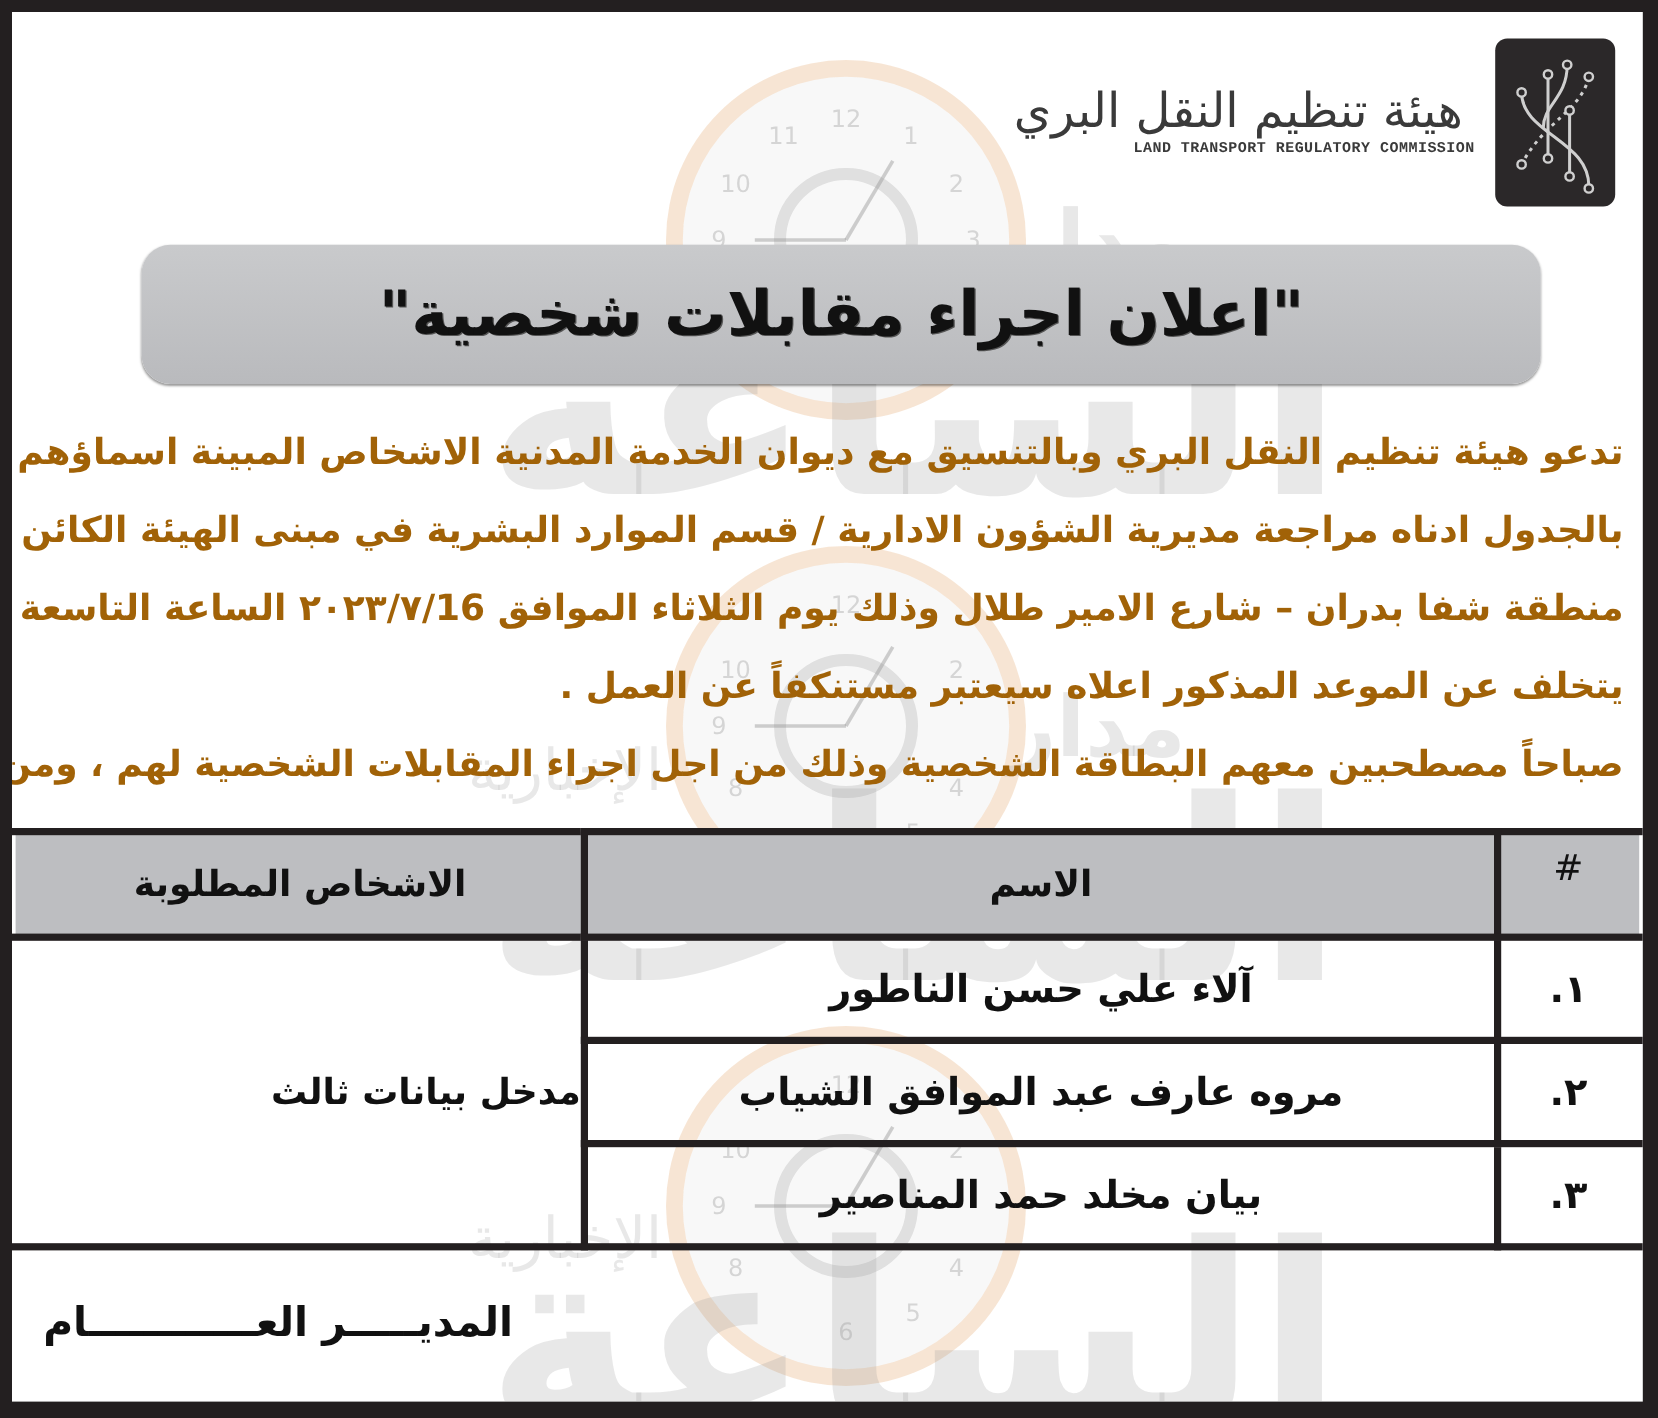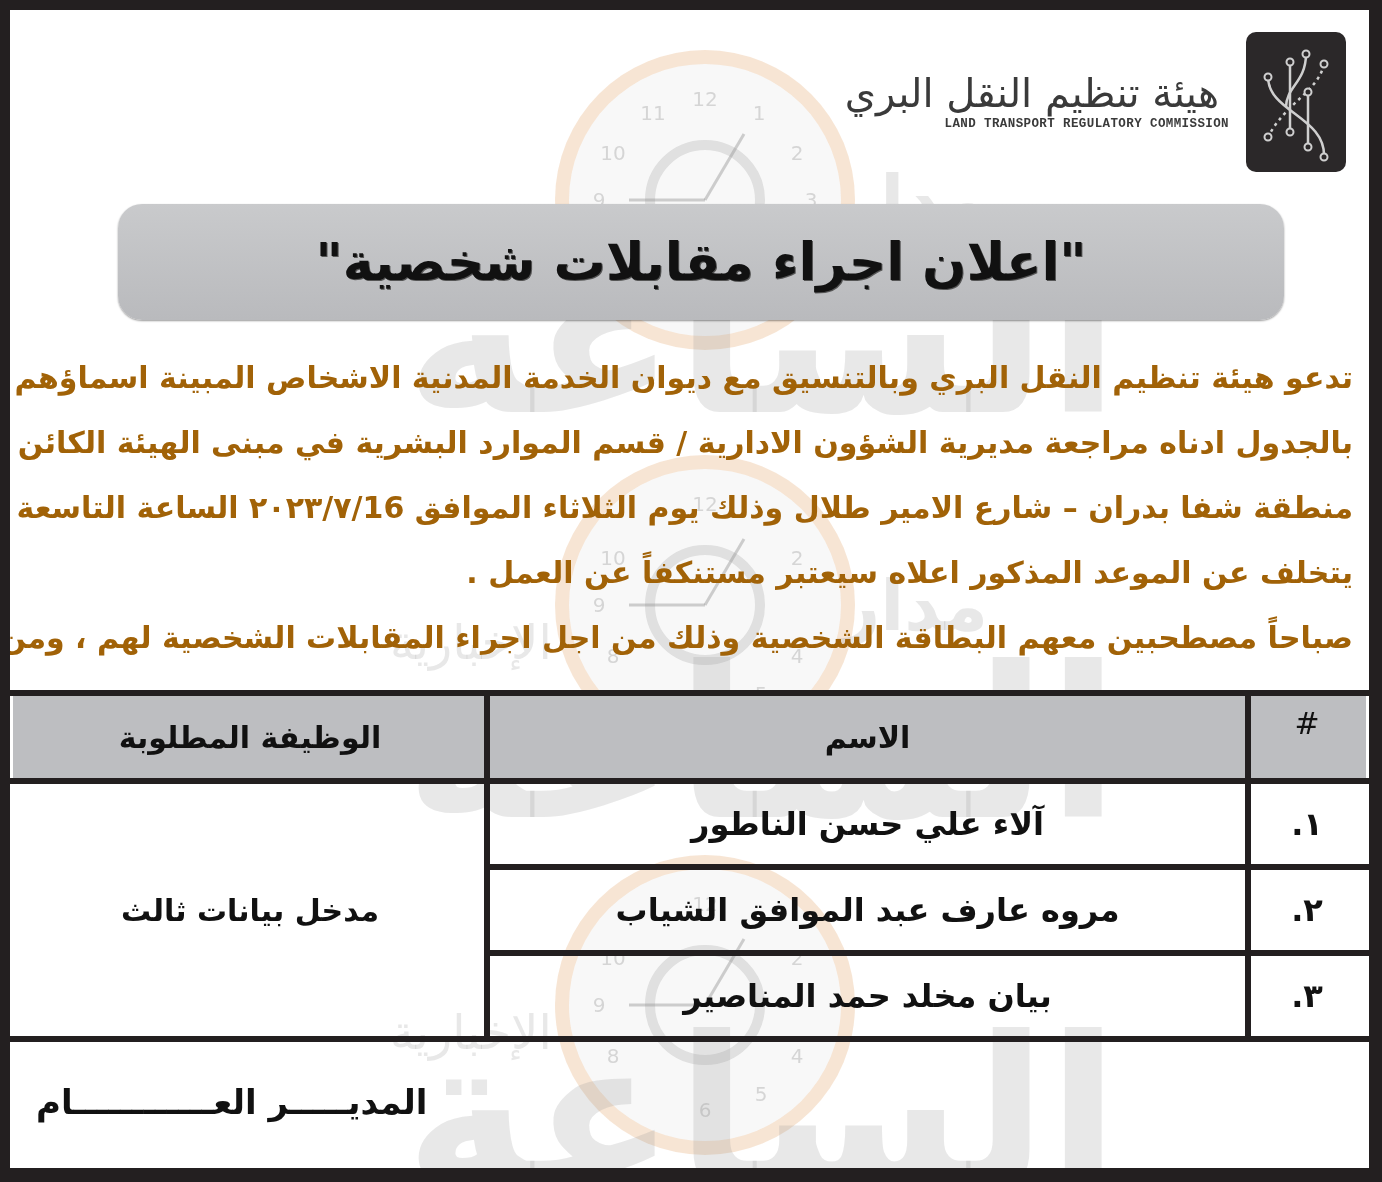--- a/index.html
+++ b/index.html
@@ -82,21 +82,21 @@
   .tbl td, .tbl th {
     border:6px solid #231f20; padding:0; text-align:center;
     font-family:"DejaVu Sans", sans-serif; font-weight:bold; color:#111;
   }
   .tbl th { background:#bdbec1; height:72px; font-size:30px; }
   .tbl td { height:80px; font-size:32px; background:transparent; }
   .col-num { width:112px; }
   .col-name { width:755px; }
   .col-job { width:auto; }
   .tbl th.col-num { font-weight:normal; font-size:30px; vertical-align:top; padding-top:10px; }
-  .tbl td.job-cell { vertical-align:middle; font-size:30px; }
+  .tbl td.job-cell { vertical-align:middle; font-size:30px;text-align:right; }
   .tbl .edge-right { border-right-color:transparent; }
   .tbl .edge-left { border-left-color:transparent; }
 
   
   .sig {
     position:absolute; left:26px; top:1055px;
     direction:rtl; text-align:right;
     font-size:34px; font-weight:bold; color:#111; line-height:52px;
     font-family:"DejaVu Sans", sans-serif;
     margin-top:11px;
@@ -213,21 +213,21 @@
     <span class="body-line">منطقة شفا بدران – شارع الامير طلال وذلك يوم الثلاثاء الموافق ٢٠٢٣/٧/16 الساعة التاسعة</span>
     <span class="body-line">يتخلف عن الموعد المذكور اعلاه سيعتبر مستنكفاً عن العمل .</span>
     <span class="body-line">صباحاً مصطحبين معهم البطاقة الشخصية وذلك من اجل اجراء المقابلات الشخصية لهم ، ومن</span>
   </div>
 
   <table class="tbl">
     <thead>
       <tr>
         <th class="col-num edge-right">#</th>
         <th class="col-name">الاسم</th>
-        <th class="col-job edge-left">الوظيفة المطلوبة</th>
+        <th class="col-job edge-left">الاشخاص المطلوبة</th>
       </tr>
     </thead>
     <tbody>
       <tr>
         <td class="col-num edge-right">١.</td>
         <td class="col-name">آلاء علي حسن الناطور</td>
         <td class="col-job job-cell edge-left" rowspan="3">مدخل بيانات ثالث</td>
       </tr>
       <tr>
         <td class="col-num edge-right">٢.</td>

